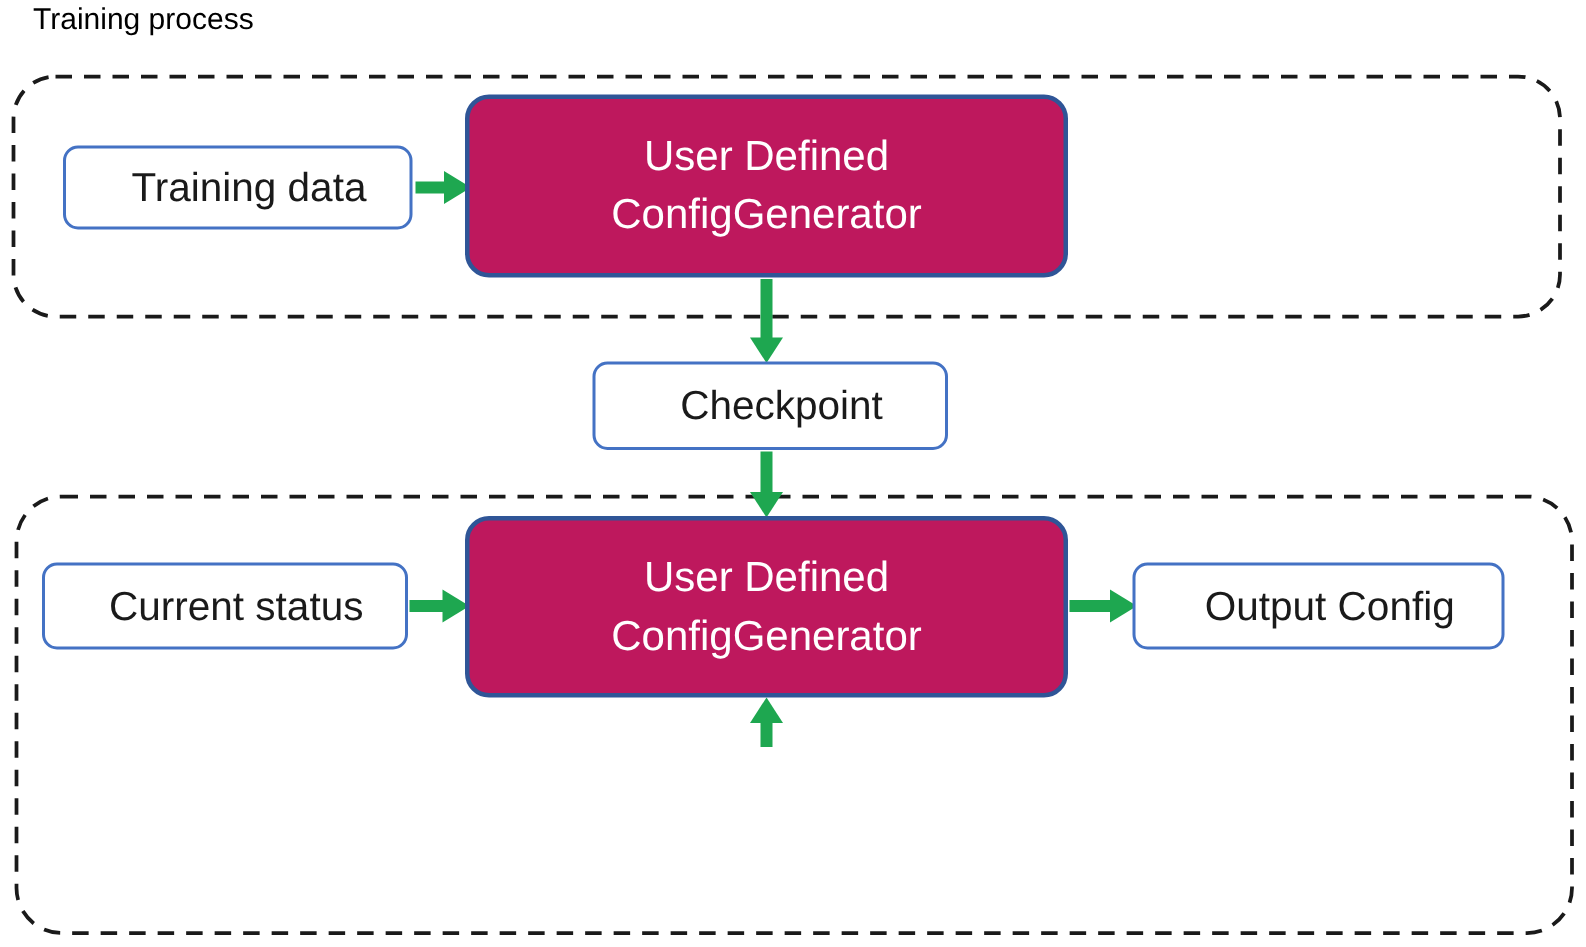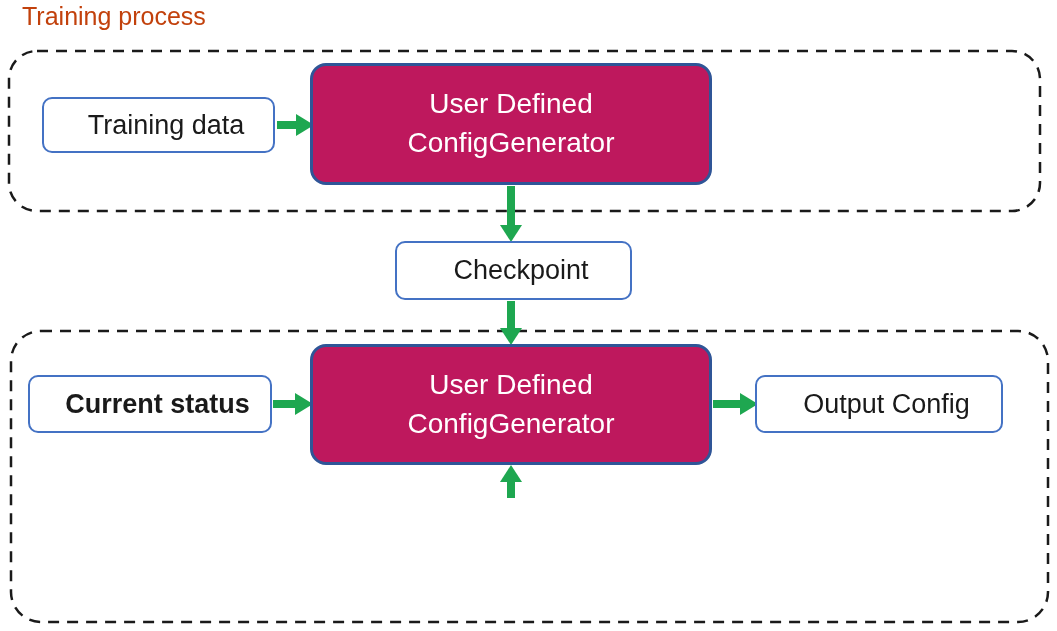--- a/index.html
+++ b/index.html
@@ -17,22 +17,22 @@
   }
   .layer-svg {
     position: absolute;
     left: 0; top: 0;
     width: 1057px;
     height: 631px;
     z-index: 0;
   }
   .section-label {
     position: absolute;
-    font-size: 25px;
-    color: #c2410c;
+    font-size: 20px;
+    color: #000000;
     white-space: nowrap;
     z-index: 2;
   }
   .node {
     position: absolute;
     display: flex;
     align-items: center;
     justify-content: center;
     text-align: center;
     background: #ffffff;
@@ -78,21 +78,21 @@
   }
   #log-trigger   { left: 360px; top: 498px; width: 250px; height: 59px; z-index: 3; }
   #clock-trigger { left: 430px; top: 548px; width: 263px; height: 59px; z-index: 4; }
 
   #label-training  { left: 22px; top: 2px;   }
   #label-inference { left: 20px; top: 286px; }
 
   #training-data  { left: 42px;  top: 97px;  width: 233px; height: 56px; }
   #gen-training   { left: 310px; top: 63px;  width: 402px; height: 122px; }
   #checkpoint     { left: 395px; top: 241px; width: 237px; height: 59px; text-align: right; }
-  #current-status { left: 28px;  top: 375px; width: 244px; height: 58px; font-weight: bold; }
+  #current-status { left: 28px;  top: 375px; width: 244px; height: 58px; }
   #gen-inference  { left: 310px; top: 344px; width: 402px; height: 121px; }
   #output-config  { left: 755px; top: 375px; width: 248px; height: 58px; }
 </style>
 </head>
 <body>
 
 <div class="canvas">
 
   <svg class="layer-svg" viewBox="0 0 1057 631">
 

